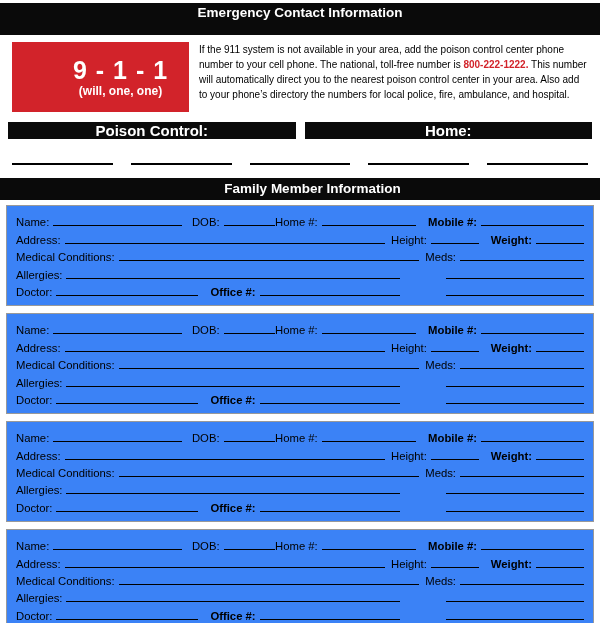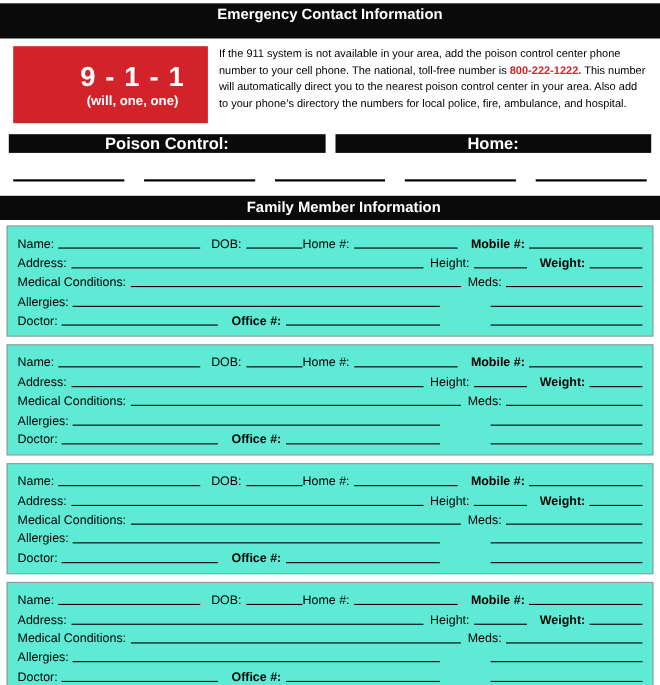--- a/index.html
+++ b/index.html
@@ -39,21 +39,21 @@
   .contact-lines{display:flex;gap:9px;margin:24px 8px 13px 8px;}
   .contact-lines .cell{flex:1;display:flex;justify-content:center;}
   .contact-lines .cline{width:92%;height:2px;border-bottom:2px solid #000;}
   
   .family-bar{
     background:var(--bar);color:#fff;font-weight:bold;font-size:13.5px;
     text-align:center;height:22px;line-height:22px;padding-left:25px;
   }
   .member{
     border:1px solid var(--border);margin:7px 6px 0 6px;padding:5px 9px 7px 9px;
-    background:#5eead4;
+    background:#3b82f6;
   }
   #family-list .member:first-child{margin-top:5px;}
   .row{display:flex;align-items:flex-end;height:17.4px;font-size:11.3px;white-space:nowrap;}
   .lbl{padding-right:4px;}
   .fl{border-bottom:1.5px solid #000;margin-bottom:2px;display:inline-block;}
   .ml6{margin-left:6px;} .ml10{margin-left:10px;text-align:center;} .ml12{margin-left:12px;font-weight:bold;}
   .ml14{margin-left:0;}
   .f152{flex:1.5;} .f056{flex:0.6;} .f112{flex:1.1;} .f118{flex:1.2;} .f1{flex:1;}
   .w48{width:48px;} .w124{width:124px;} .w134{width:134px;} .w138{width:138px;} .w142{width:142px;}
   .right-line{margin-left:46px;}

